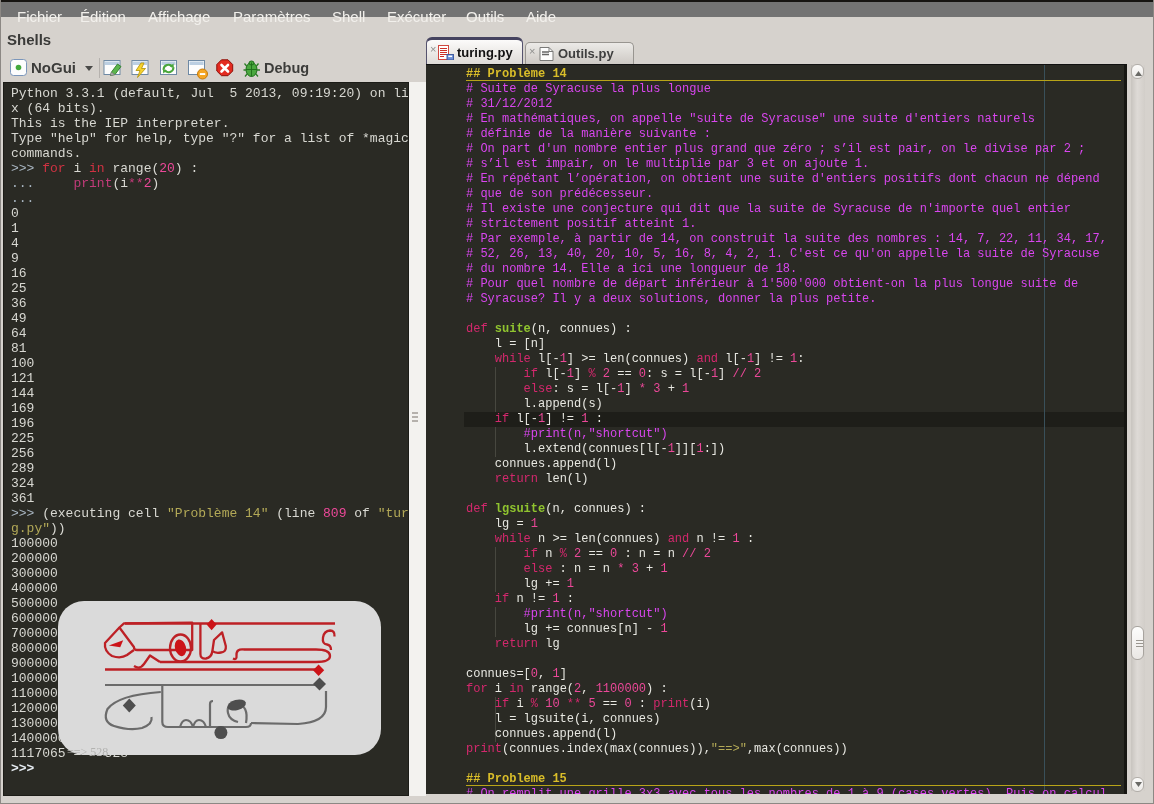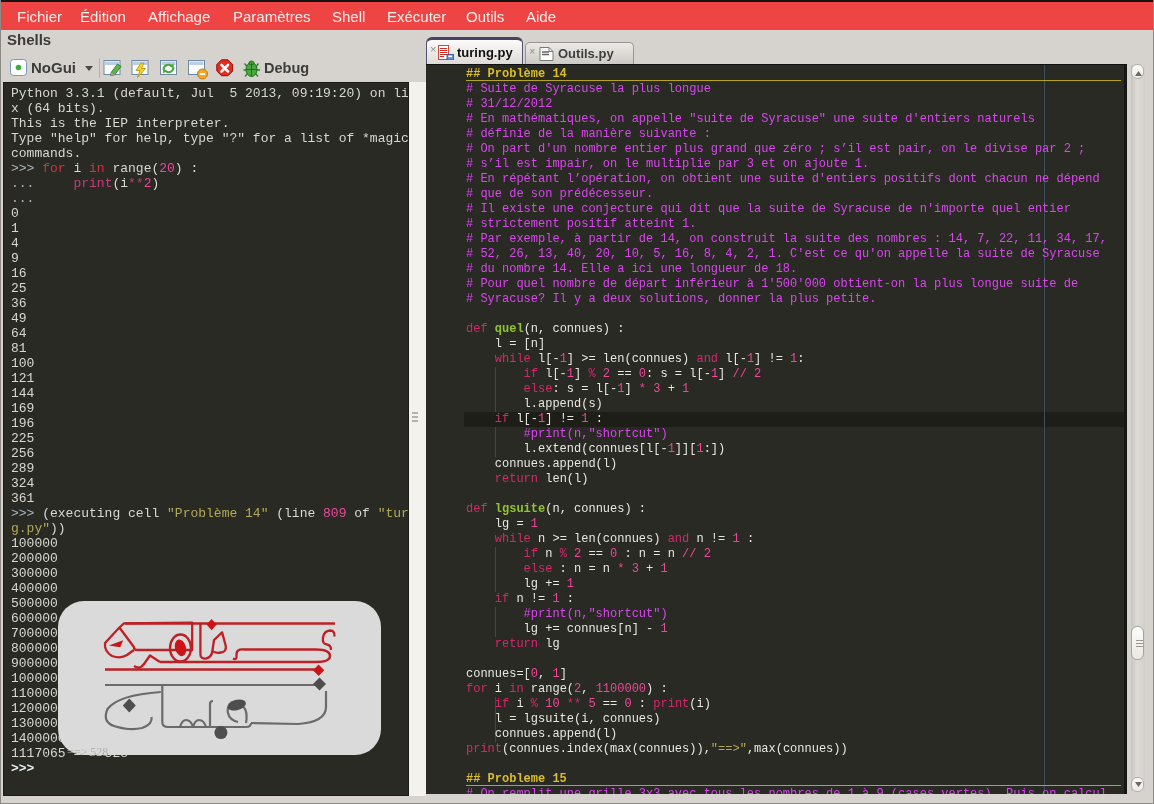--- a/index.html
+++ b/index.html
@@ -1,17 +1,17 @@
 <!DOCTYPE html>
 <html><head><meta charset="utf-8">
 <style>
 * { margin:0; padding:0; box-sizing:border-box; }
 html,body { width:1154px; height:804px; overflow:hidden; }
 body { position:relative; background:#d6d2cd; font-family:"Liberation Sans",sans-serif; }
-#menubar { position:absolute; left:0; top:0; width:1154px; height:30px; background:#ef4444; border-top:2px solid #161411; color:#f2f0ec; font-size:15px; }
+#menubar { position:absolute; left:0; top:0; width:1154px; height:17px; background:#737373; border-top:2px solid #161411; color:#f2f0ec; font-size:15px; }
 #menubar span { position:absolute; top:6px; }
 #shellstitle { position:absolute; left:7px; top:31px; font-size:15px; font-weight:700; color:#3a3a38; }
 #tb { position:absolute; left:9px; top:56px; }
 #splitter { position:absolute; left:409px; top:82px; width:17px; height:714px; background:#f3f2ef; }
 #splitter::after { content:""; position:absolute; left:3px; top:330px; width:6px; height:2px; background:#b5b1ac; box-shadow:0 4px 0 #b5b1ac, 0 8px 0 #b5b1ac; }
 #shell { position:absolute; left:3px; top:82px; width:406px; height:714px; background:#2a2a24; border:1px solid #1c1c17; overflow:hidden; }
 #shell pre { position:absolute; left:7px; top:3px; font-family:"Liberation Mono",monospace; font-size:13px; line-height:15px; color:#d8d8d2; }
 .pr { color:#a9b6c2; }
 .prb { color:#e8eef4; font-weight:700; }
 .sk { color:#cf3242; }
@@ -199,21 +199,21 @@
 <span class="c"># En répétant l’opération, on obtient une suite d'entiers positifs dont chacun ne dépend</span>
 <span class="c"># que de son prédécesseur.</span>
 <span class="c"># Il existe une conjecture qui dit que la suite de Syracuse de n'importe quel entier</span>
 <span class="c"># strictement positif atteint 1.</span>
 <span class="c"># Par exemple, à partir de 14, on construit la suite des nombres : 14, 7, 22, 11, 34, 17,</span>
 <span class="c"># 52, 26, 13, 40, 20, 10, 5, 16, 8, 4, 2, 1. C'est ce qu'on appelle la suite de Syracuse</span>
 <span class="c"># du nombre 14. Elle a ici une longueur de 18.</span>
 <span class="c"># Pour quel nombre de départ inférieur à 1'500'000 obtient-on la plus longue suite de</span>
 <span class="c"># Syracuse? Il y a deux solutions, donner la plus petite.</span>
 
-<span class="k">def</span> <span class="f">quel</span>(n, connues) :
+<span class="k">def</span> <span class="f">suite</span>(n, connues) :
     l = [n]
     <span class="k">while</span> l[-<span class="n">1</span>] &gt;= len(connues) <span class="k">and</span> l[-<span class="n">1</span>] != <span class="n">1</span>:
         <span class="k">if</span> l[-<span class="n">1</span>] <span class="k">%</span> <span class="n">2</span> == <span class="n">0</span>: s = l[-<span class="n">1</span>] <span class="n">//</span> <span class="n">2</span>
         <span class="k">else</span>: s = l[-<span class="n">1</span>] <span class="n">*</span> <span class="n">3</span> + <span class="n">1</span>
         l.append(s)
     <span class="k">if</span> l[-<span class="n">1</span>] != <span class="n">1</span> :
         <span class="c">#print(n,"shortcut")</span>
         l.extend(connues[l[-<span class="n">1</span>]][<span class="n">1</span>:])
     connues.append(l)
     <span class="k">return</span> len(l)

